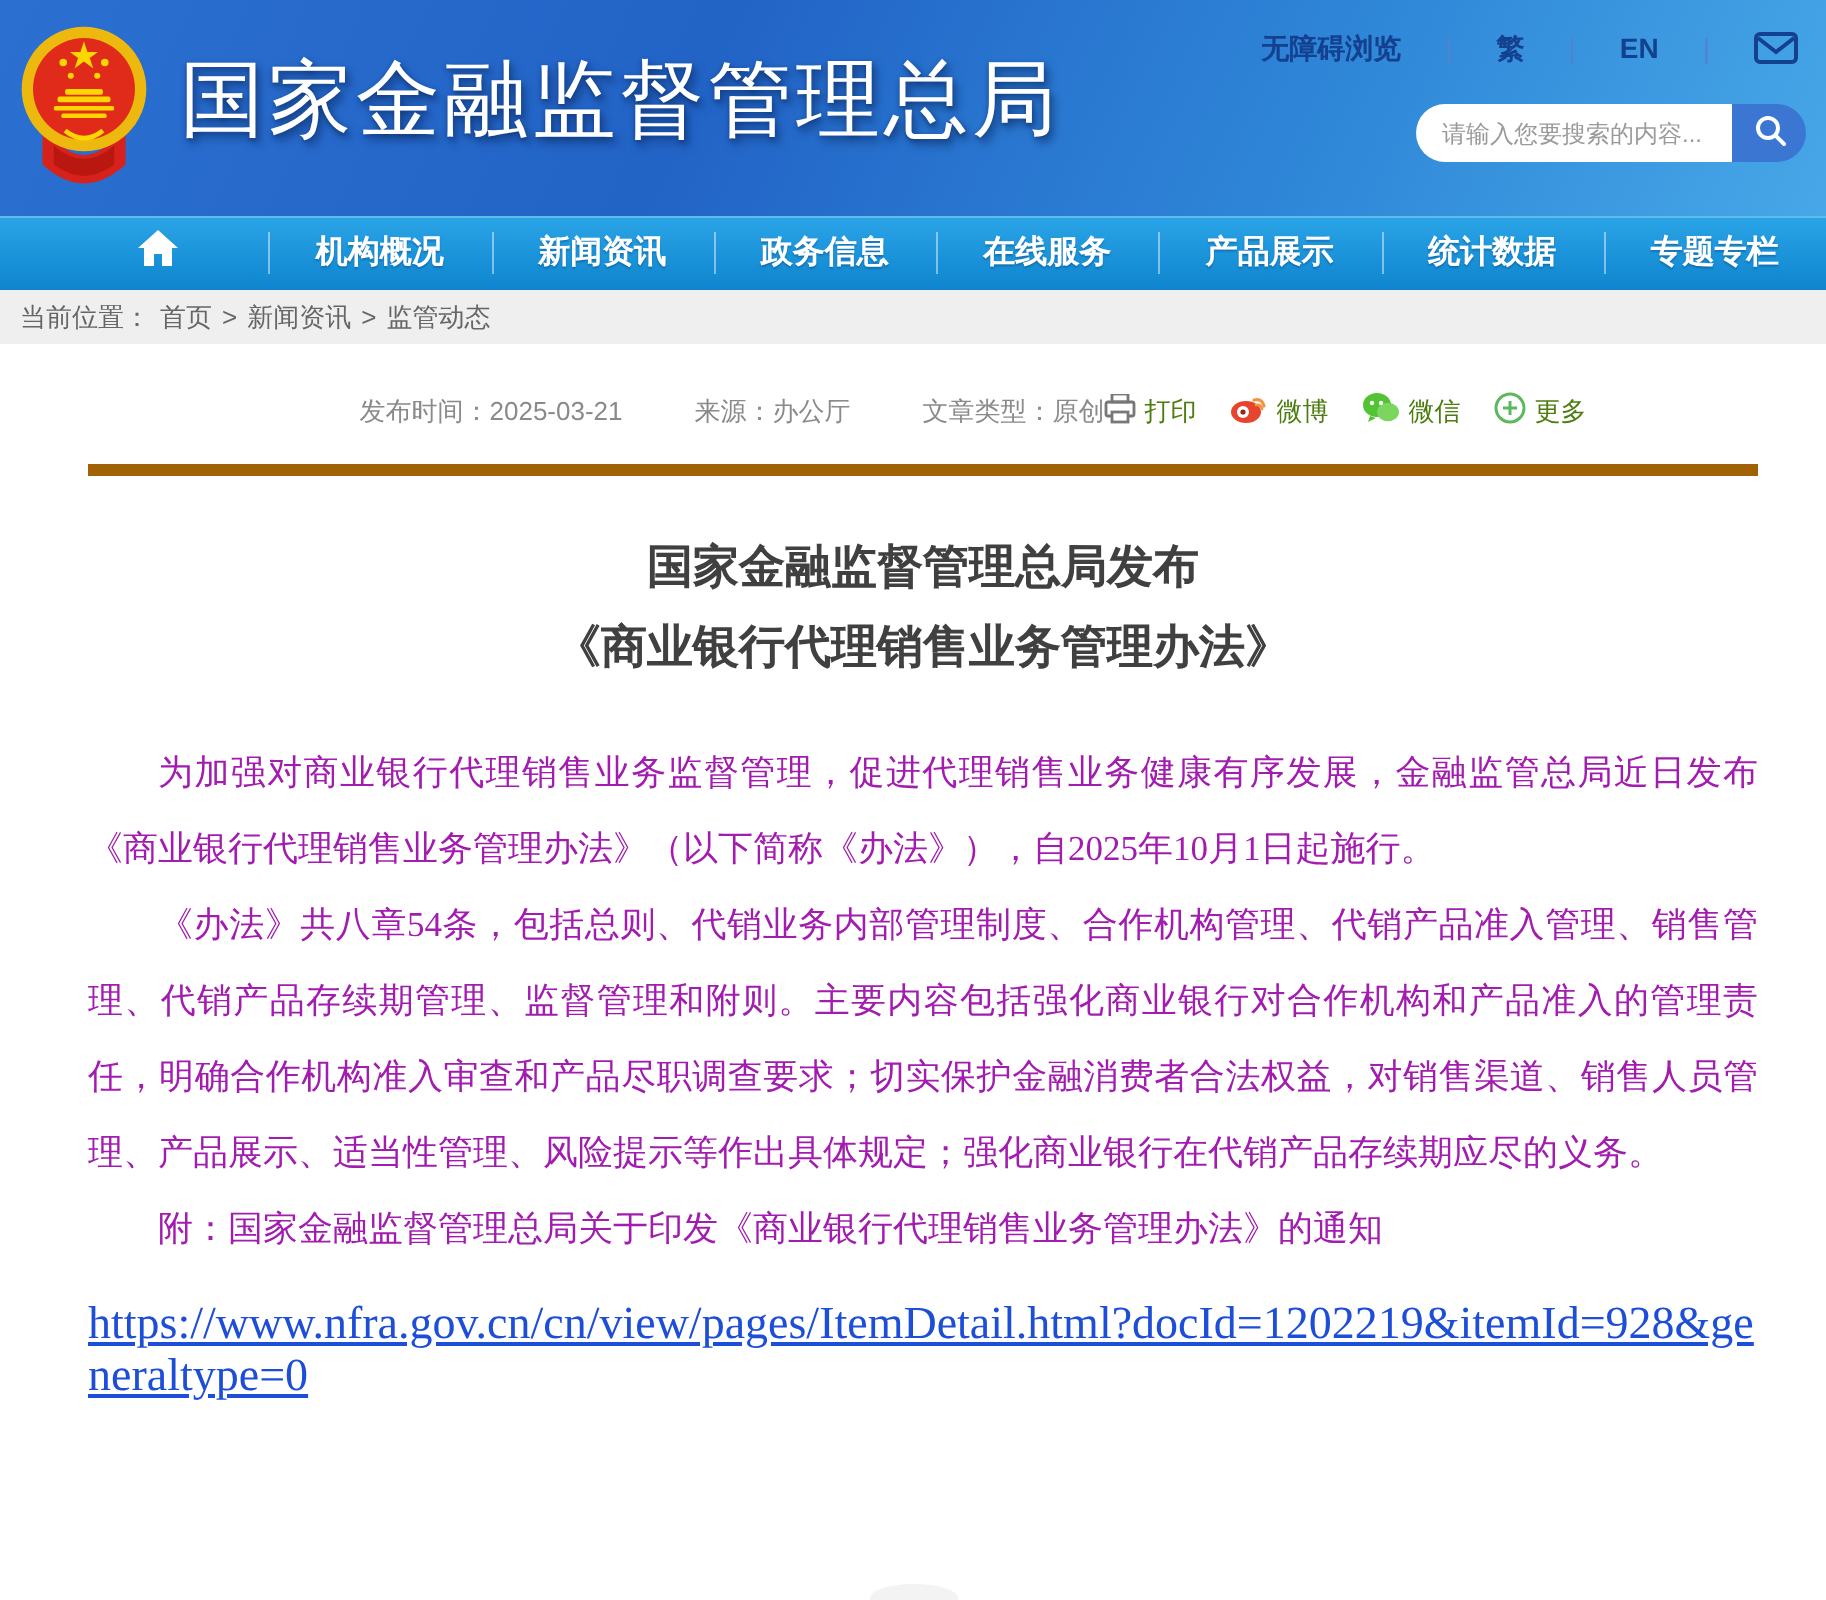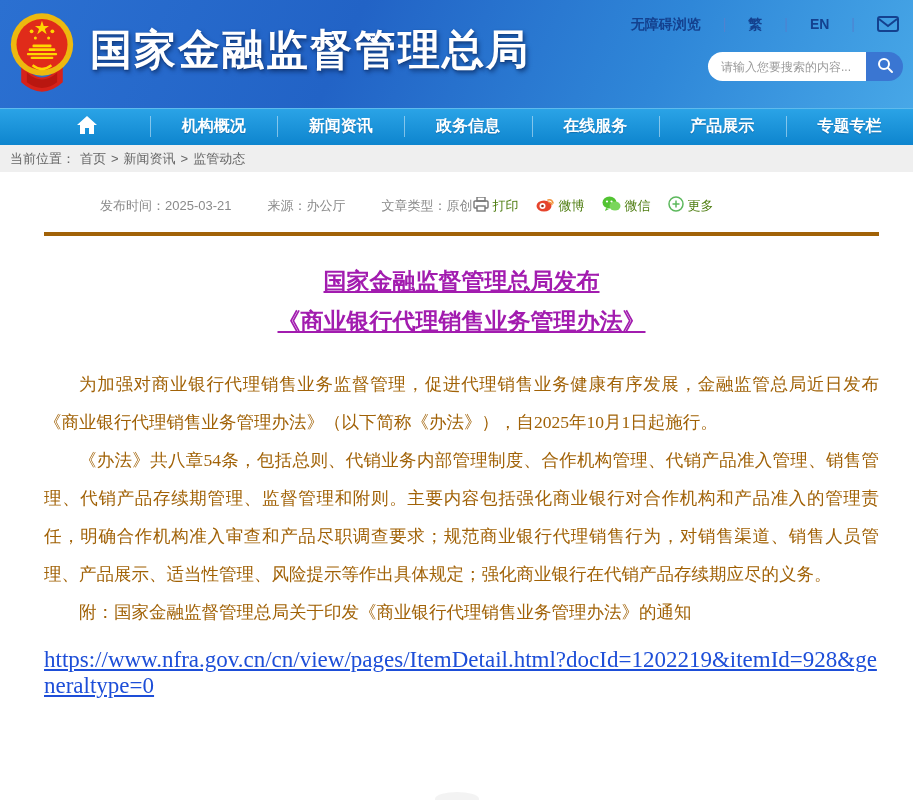--- a/index.html
+++ b/index.html
@@ -10,21 +10,21 @@
   }
 
   
   .header {
     height:108px; position:relative;
     background:linear-gradient(115deg,#2b70d1 0%,#2263c6 38%,#2f87d8 72%,#47a7e7 100%);
   }
   .emblem { position:absolute; left:8px; top:6px; }
   .site-title {
     position:absolute; left:90px; top:22px;
-    font-size:42px; font-weight:bold; color:#ffffff; letter-spacing:2px;
+    font-size:42px; font-weight:normal; color:#ffffff; letter-spacing:2px;
     text-shadow:2px 3px 4px rgba(8,38,92,.6), 0 1px 2px rgba(8,38,92,.5);
     white-space:nowrap;
   }
   .top-links {
     position:absolute; right:14px; top:16px; display:flex; align-items:flex-start; gap:22px;
     font-size:14px; font-weight:bold; color:#14418f;
   }
   .top-links .sep { color:#4f83d0; font-weight:normal; }
   .top-links a { color:#14418f; text-decoration:none; cursor:pointer; }
   .mail-btn { display:flex; align-items:center; cursor:pointer; }
@@ -62,37 +62,37 @@
   
   .breadcrumb {
     height:27px; background:#efefef; display:flex; align-items:center;
     padding-left:10px; font-size:13px; color:#666; gap:5px;
   }
   .breadcrumb a { color:#666; text-decoration:none; cursor:pointer; }
 
   
   .content { padding:0 34px 0 44px; position:relative; }
   .meta-row {
-    margin-top:24px; padding:0 6px 17px 56px; border-bottom:4px solid #a16207;
-    display:flex; justify-content:flex-start; align-items:center;
+    margin-top:24px; padding:0 6px 17px 56px; border-bottom:6px solid #a16207;
+    display:flex; justify-content:center; align-items:center;
     font-size:13px; color:#8a8a8a;
   }
   .meta-left { display:flex; gap:36px; }
   .meta-item { white-space:nowrap; }
   .share-group { display:flex; gap:17px; align-items:center; color:#4d7c0f; }
   .share-item { display:flex; align-items:center; gap:4px; cursor:pointer; white-space:nowrap; }
 
   .article-title {
     margin-top:25px; text-align:center; font-size:23px; font-weight:bold;
-    color:#a21caf; line-height:40px;text-decoration:underline;
+    color:#404040; line-height:40px;
   }
 
   .body-text {
     margin-top:24px; font-family:"Liberation Serif","DejaVu Serif",serif;
-    font-size:17.5px; color:#a16207; line-height:38px; text-align:justify;
+    font-size:17.5px; color:#a21caf; line-height:38px; text-align:justify;
   }
   .body-text p { margin:0; text-indent:2em; }
   .attachment { margin-top:40px; }
   .article-link {
     display:inline-block; margin-top:16px;
     font-family:"Liberation Serif","DejaVu Serif",serif;
     font-size:23px; color:#1d4ed8; text-decoration:underline; cursor:pointer;
     word-break:break-all;
   }
 
@@ -160,20 +160,21 @@
       <svg width="20" height="18" viewBox="0 0 20 18">
         <path d="M10 0 L20 9 L17 9 L17 18 L12 18 L12 12 L8 12 L8 18 L3 18 L3 9 L0 9 Z" fill="#ffffff"></path>
       </svg>
     </span>
   </div>
   <div class="nav-item">机构概况</div>
   <div class="nav-item">新闻资讯</div>
   <div class="nav-item">政务信息</div>
   <div class="nav-item">在线服务</div>
   <div class="nav-item">产品展示</div>
+  <div class="nav-item">统计数据</div>
   <div class="nav-item">专题专栏</div>
 </div>
 
 <div class="breadcrumb">
   <span>当前位置：</span>
   <a>首页</a>
   <span>&gt;</span>
   <a>新闻资讯</a>
   <span>&gt;</span>
   <a>监管动态</a>
@@ -241,20 +242,20 @@
     </div>
   </div>
 
   <div class="article-title">
     <div>国家金融监督管理总局发布</div>
     <div>《商业银行代理销售业务管理办法》</div>
   </div>
 
   <div class="body-text">
     <p>为加强对商业银行代理销售业务监督管理，促进代理销售业务健康有序发展，金融监管总局近日发布《商业银行代理销售业务管理办法》（以下简称《办法》），自2025年10月1日起施行。</p>
-    <p>《办法》共八章54条，包括总则、代销业务内部管理制度、合作机构管理、代销产品准入管理、销售管理、代销产品存续期管理、监督管理和附则。主要内容包括强化商业银行对合作机构和产品准入的管理责任，明确合作机构准入审查和产品尽职调查要求；规范商业银行代理销售行为，对销售渠道、销售人员管理、产品展示、适当性管理、风险提示等作出具体规定；强化商业银行在代销产品存续期应尽的义务。</p>
+    <p>《办法》共八章54条，包括总则、代销业务内部管理制度、合作机构管理、代销产品准入管理、销售管理、代销产品存续期管理、监督管理和附则。主要内容包括强化商业银行对合作机构和产品准入的管理责任，明确合作机构准入审查和产品尽职调查要求；切实保护金融消费者合法权益，对销售渠道、销售人员管理、产品展示、适当性管理、风险提示等作出具体规定；强化商业银行在代销产品存续期应尽的义务。</p>
     <p class="attachment">附：国家金融监督管理总局关于印发《商业银行代理销售业务管理办法》的通知</p>
   </div>
 
   <a class="article-link">https://www.nfra.gov.cn/cn/view/pages/ItemDetail.html?docId=1202219&amp;itemId=928&amp;generaltype=0</a>
 </div>
 
 <div class="footer-hint"></div>
 
 </body></html>

